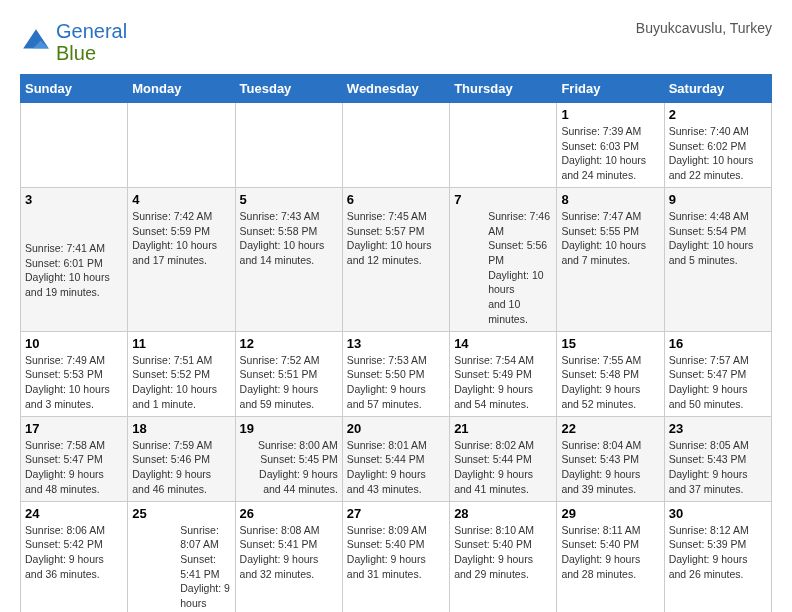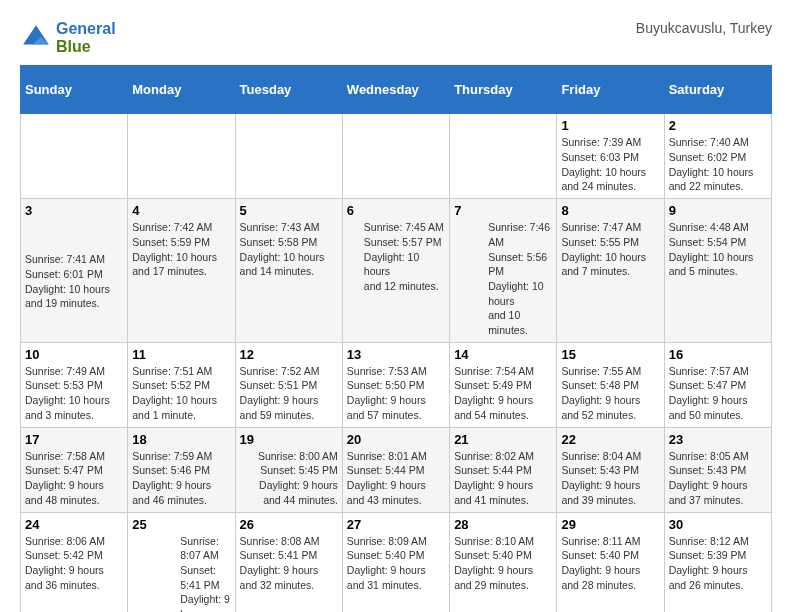--- a/index.html
+++ b/index.html
@@ -15,22 +15,22 @@
       justify-content: space-between;
       align-items: flex-start;
       margin-bottom: 10px;
     }
     .logo {
       display: flex;
       align-items: center;
       gap: 4px;
     }
     .logo-text {
-      font-size: 16px;
-      font-weight: bold;
+      font-size: 20px;
+      font-weight: normal;
       color: #333;
       line-height: 1.1;
     }
     .logo-text span {
       color: #2a72c3;
     }
     .logo-icon {
       width: 32px;
       height: 32px;
     }
@@ -47,21 +47,21 @@
       color: #555;
     }
     table {
       width: 100%;
       border-collapse: collapse;
       font-size: 11px;
     }
     thead th {
       background-color: #2a72c3;
       color: #fff;
-      padding: 16px 4px;
+      padding: 6px 4px;
       text-align: left;
       font-size: 13px;
       font-weight: bold;
       border: 1px solid #2a72c3;
     }
     tbody td {
       border: 1px solid #ccc;
       vertical-align: top;
       padding: 4px;
       width: calc(100% / 7);
@@ -156,21 +156,21 @@
         </td>
         <td>
           <span class="day-num">5</span>
           <div class="day-info" style="white-space: pre-line;">Sunrise: 7:43 AM
 Sunset: 5:58 PM
 Daylight: 10 hours
 and 14 minutes.</div>
         </td>
         <td>
           <span class="day-num">6</span>
-          <div class="day-info" style="white-space: pre-line; margin-left: 17px;">Sunrise: 7:45 AM
+          <div class="day-info" style="white-space: pre-line;">Sunrise: 7:45 AM
 Sunset: 5:57 PM
 Daylight: 10 hours
 and 12 minutes.</div>
         </td>
         <td>
           <span class="day-num">7</span>
           <div class="day-info" style="white-space: pre-line; margin-left: 34px;">Sunrise: 7:46 AM
 Sunset: 5:56 PM
 Daylight: 10 hours
 and 10 minutes.</div>

